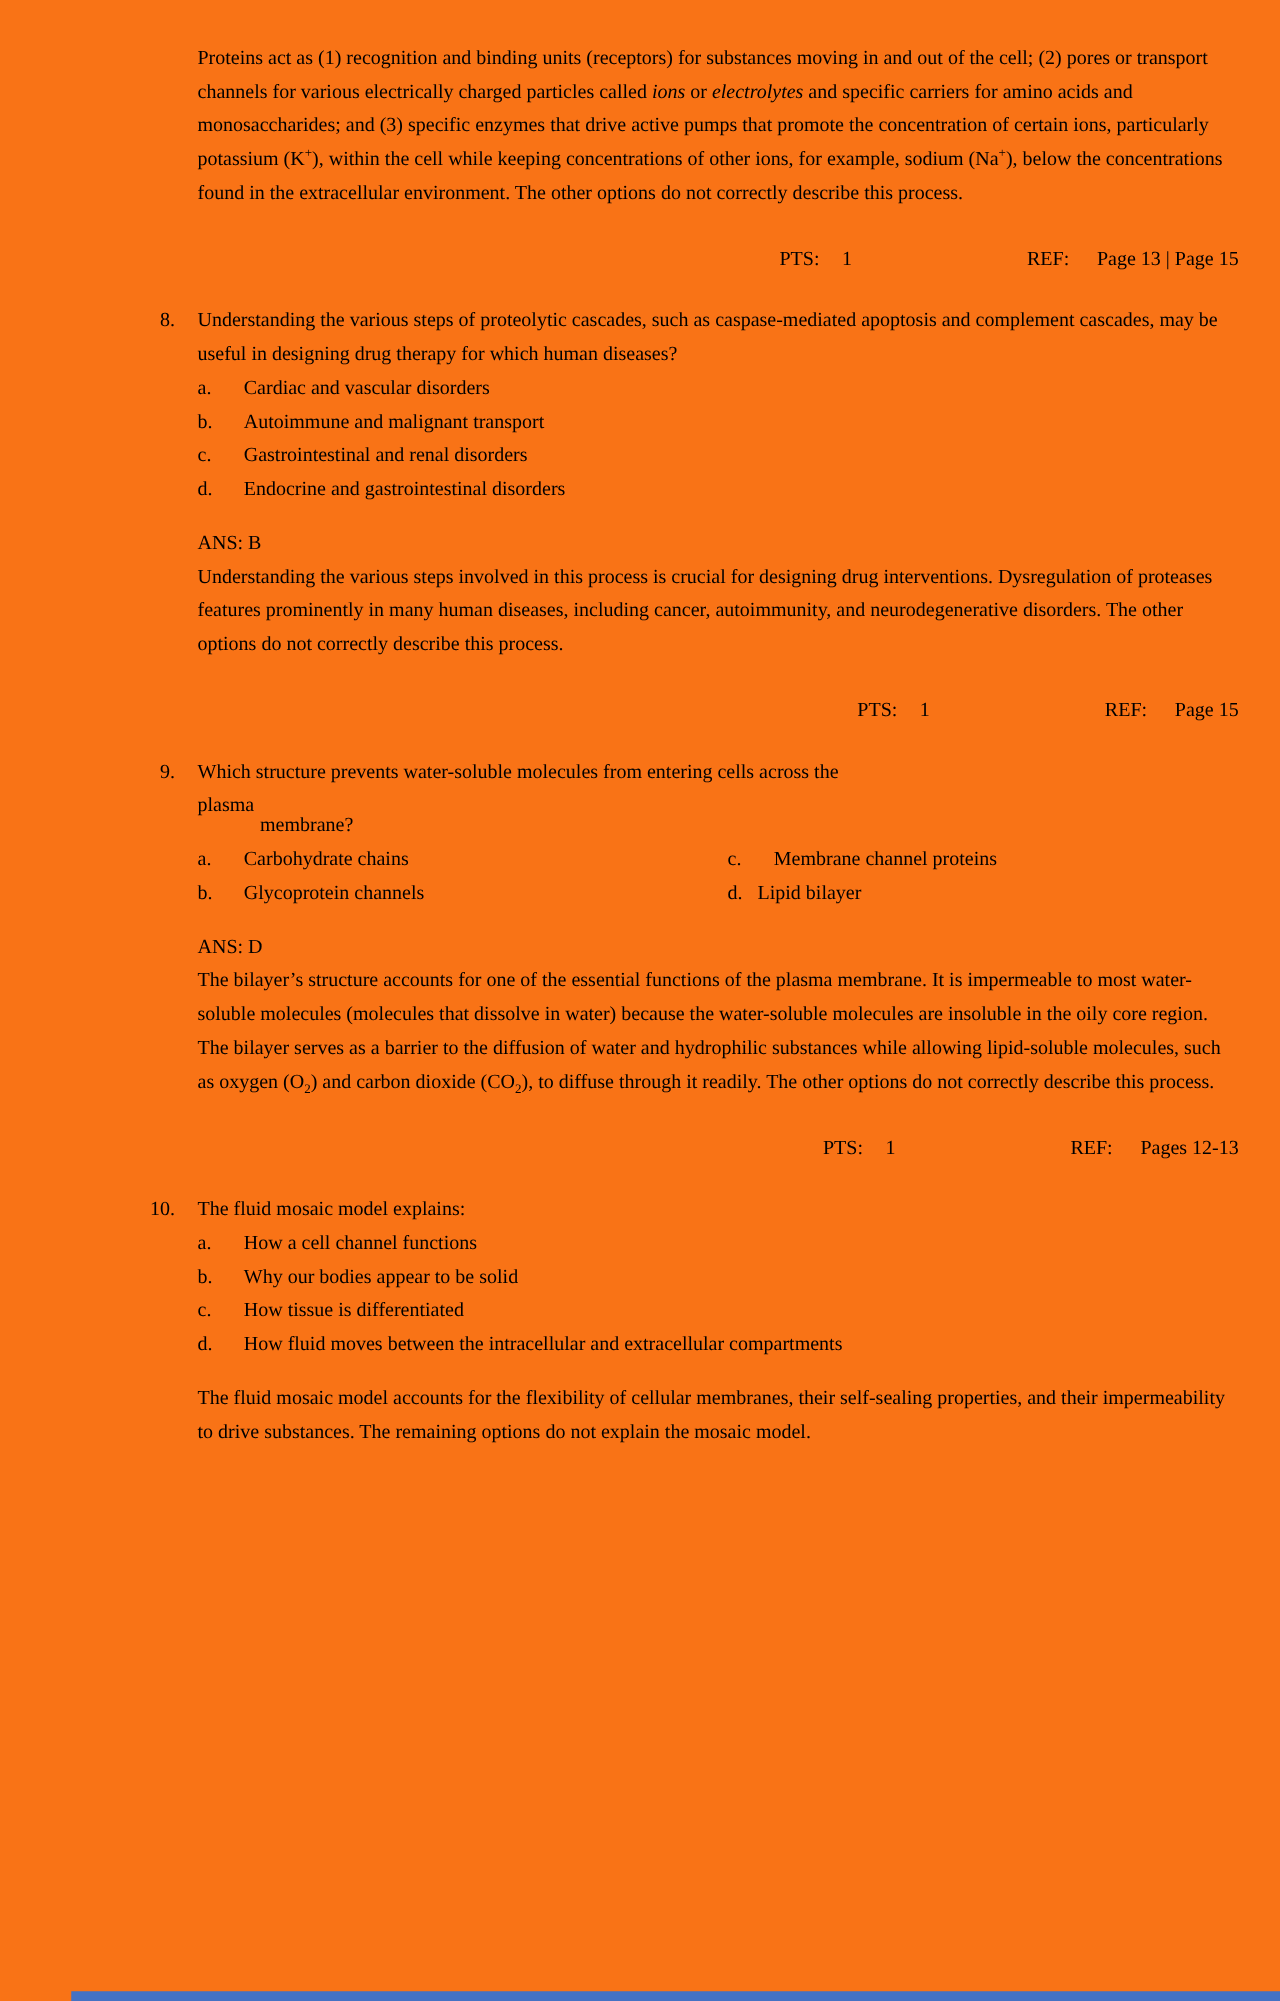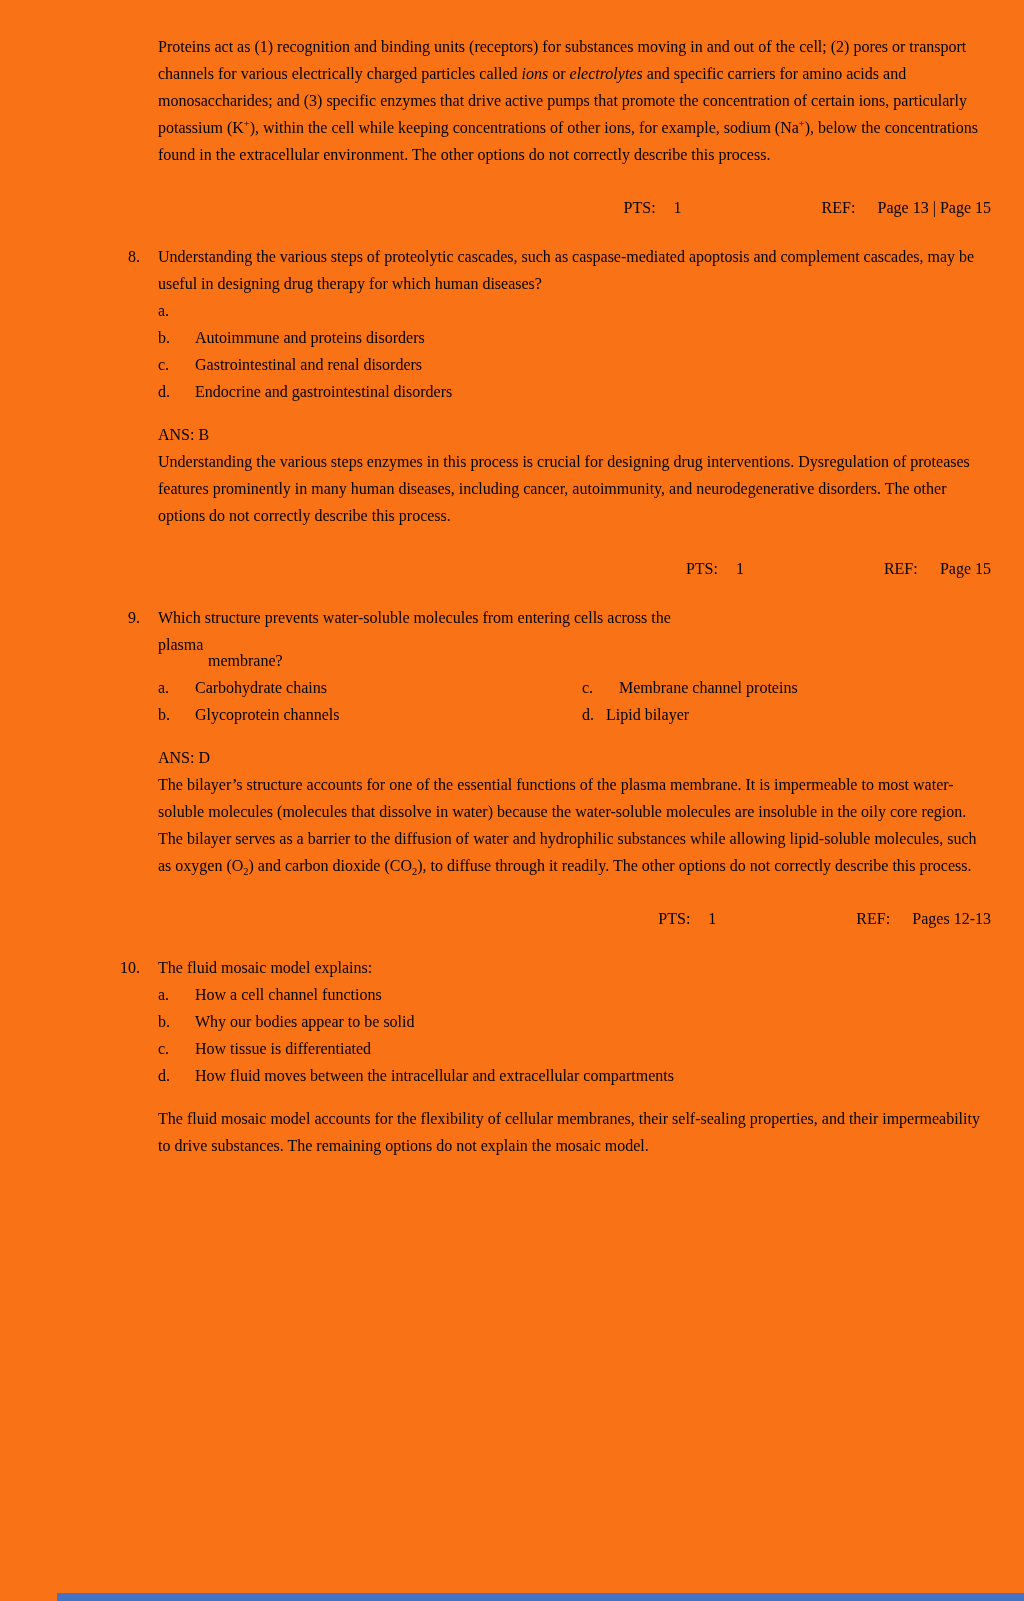--- a/index.html
+++ b/index.html
@@ -44,36 +44,37 @@
       <span class="val1">1</span>
       <span class="lab2">REF:</span>
       <span class="val2">Page 13 | Page 15</span>
     </div>
 
     <div class="q">
       <span class="qnum">8.</span>
       <div class="para">Understanding the various steps of proteolytic cascades, such as caspase-mediated apoptosis and complement cascades, may be useful in designing drug therapy for which human diseases?</div>
       <div class="opt">
         <span class="letter">a.</span>
+        <span>Cardiac and vascular disorders</span>
       </div>
       <div class="opt">
         <span class="letter">b.</span>
-        <span>Autoimmune and proteins disorders</span>
+        <span>Autoimmune and malignant transport</span>
       </div>
       <div class="opt">
         <span class="letter">c.</span>
         <span>Gastrointestinal and renal disorders</span>
       </div>
       <div class="opt">
         <span class="letter">d.</span>
         <span>Endocrine and gastrointestinal disorders</span>
       </div>
       <div class="ansblock">
         <div><span>ANS:</span> <span>B</span></div>
-        <div class="para">Understanding the various steps enzymes in this process is crucial for designing drug interventions. Dysregulation of proteases features prominently in many human diseases, including cancer, autoimmunity, and neurodegenerative disorders. The other options do not correctly describe this process.</div>
+        <div class="para">Understanding the various steps involved in this process is crucial for designing drug interventions. Dysregulation of proteases features prominently in many human diseases, including cancer, autoimmunity, and neurodegenerative disorders. The other options do not correctly describe this process.</div>
       </div>
       <div class="meta">
         <span class="lab1">PTS:</span>
         <span class="val1">1</span>
         <span class="lab2">REF:</span>
         <span class="val2">Page 15</span>
       </div>
     </div>
 
     <div class="q">

